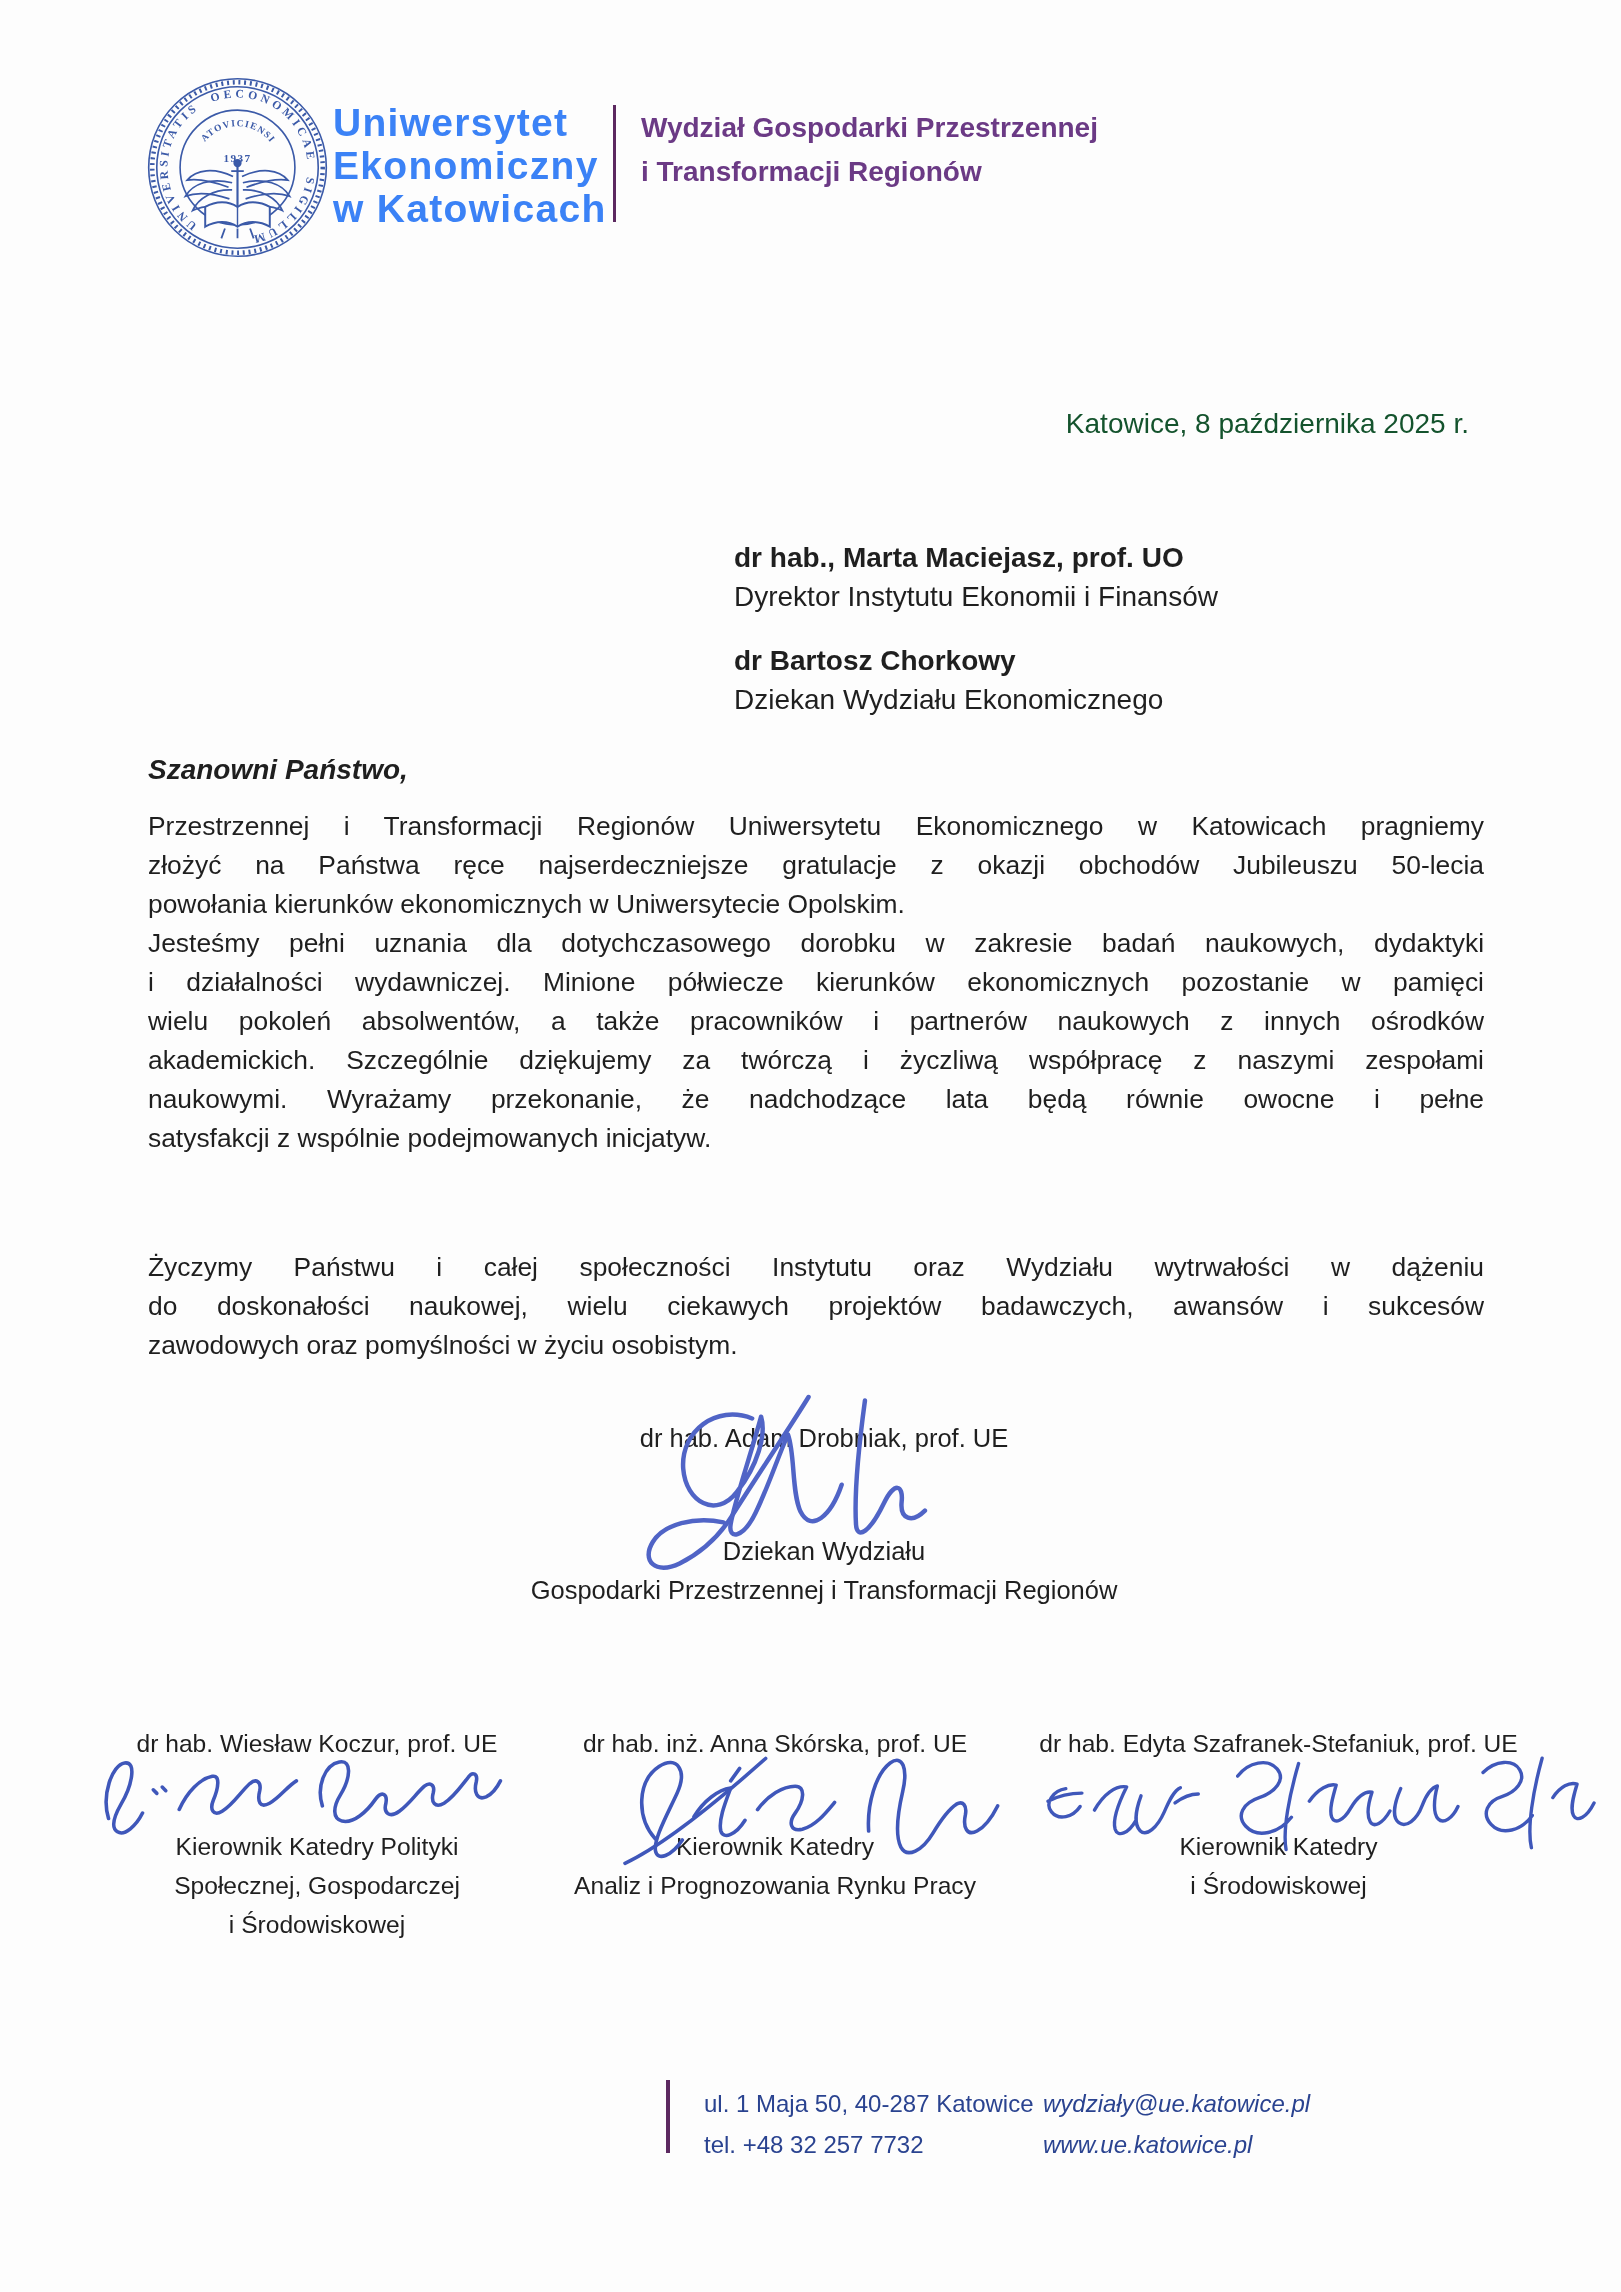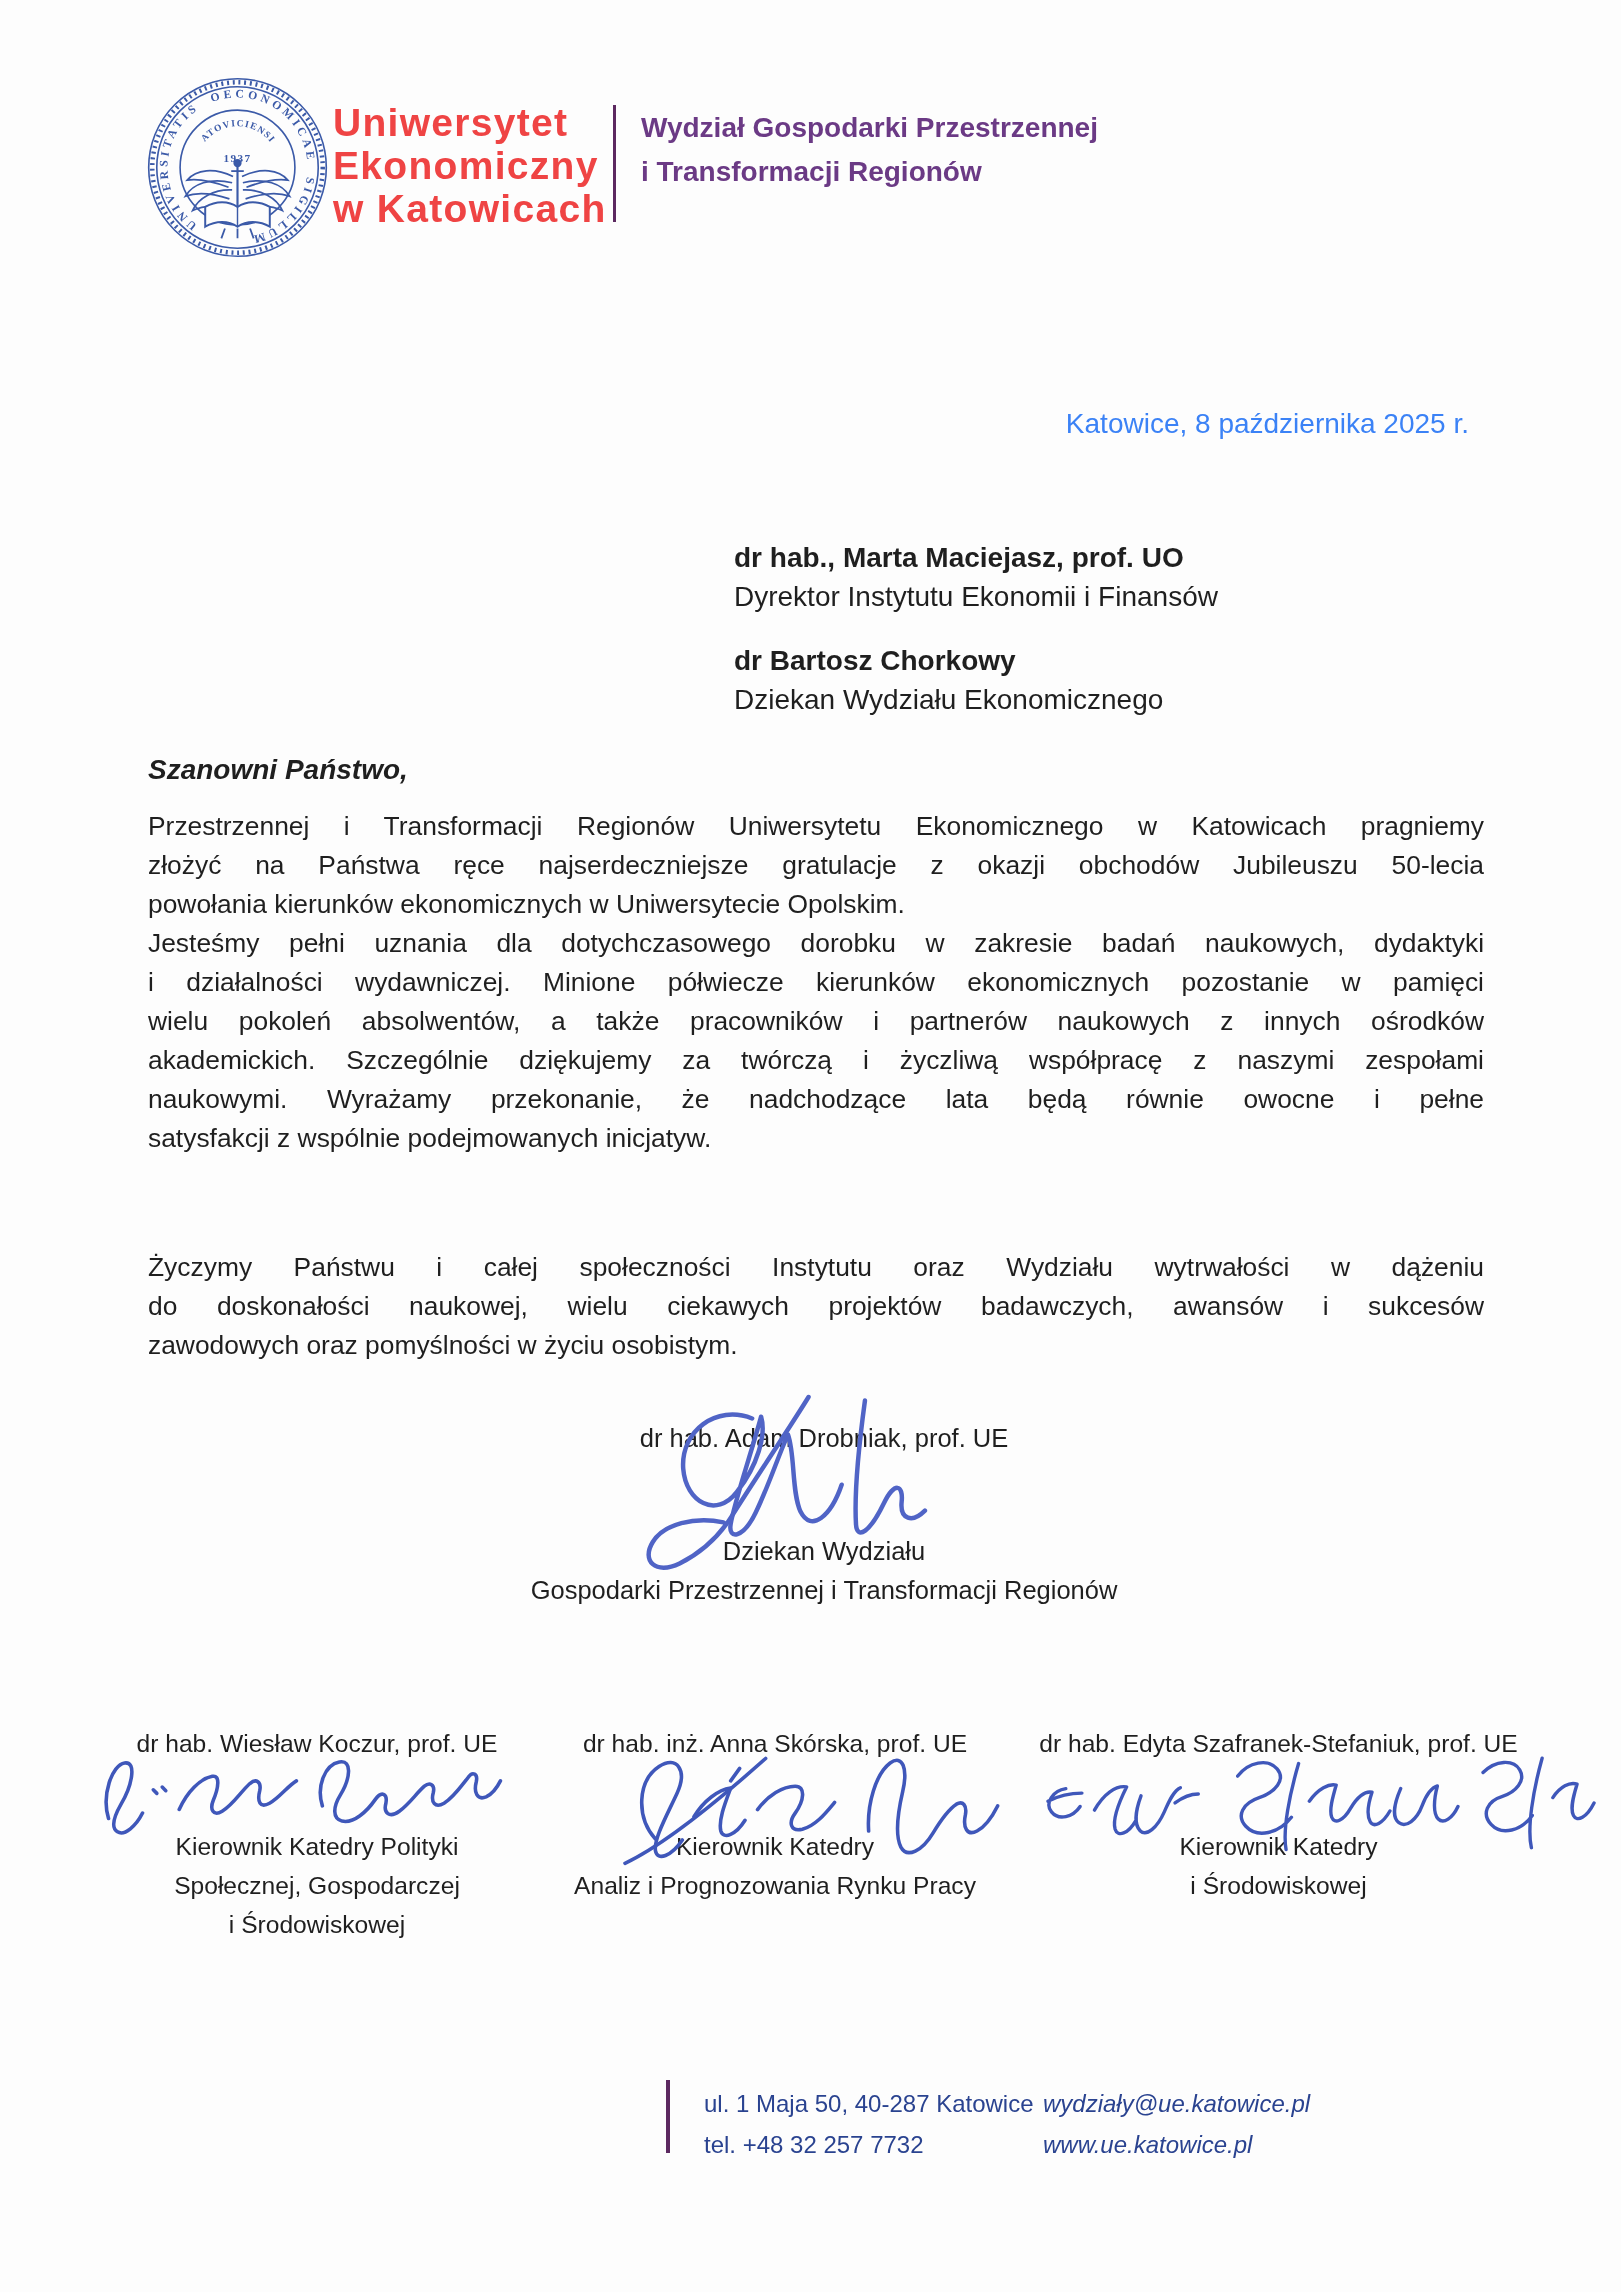--- a/index.html
+++ b/index.html
@@ -5,28 +5,28 @@
   html,body{margin:0;padding:0;background:#888;}
   .page{
     position:relative; width:1621px; height:2293px; background:#fdfdfd;
     font-family:"Liberation Sans", sans-serif; color:#1f1f1f; overflow:hidden;
     margin:0 auto;
   }
   .abs{position:absolute;}
 
   
   .univ-name{left:333px; top:101px; font-size:39px; font-weight:bold; line-height:43px;
-             color:#ef4444; letter-spacing:1.3px;}
+             color:#3b82f6; letter-spacing:1.3px;}
   .lh-divider{left:613px; top:105px; width:3.1px; height:117px; background:#5c2960;}
   .faculty-name{left:641px; top:106px; font-size:28px; font-weight:bold; line-height:44px;
                 color:#6b3a85;}
   .seal-svg{left:146px; top:76px;}
 
   
-  .dateline{left:806px; top:408px; width:663px; text-align:right; font-size:28px; color:#3b82f6;}
+  .dateline{left:806px; top:408px; width:663px; text-align:right; font-size:28px; color:#14532d;}
   .recipients{left:734px; top:538px; font-size:28px; line-height:39px;}
   .recipient-name{font-weight:bold;}
   .recipient-block2{margin-top:25px;}
 
   
   .salutation{left:148px; top:754px; font-size:28px; font-weight:bold; font-style:italic;}
   .body-block{left:148px; width:1336px; font-size:26.4px; color:#1f1f1f;}
   .p1{top:807px;} .p2{top:1210px;margin-top:38px;}
   .bline{text-align:justify; height:39px; line-height:39px; overflow:hidden;}
   .bline::after{content:""; display:inline-block; width:100%;}

